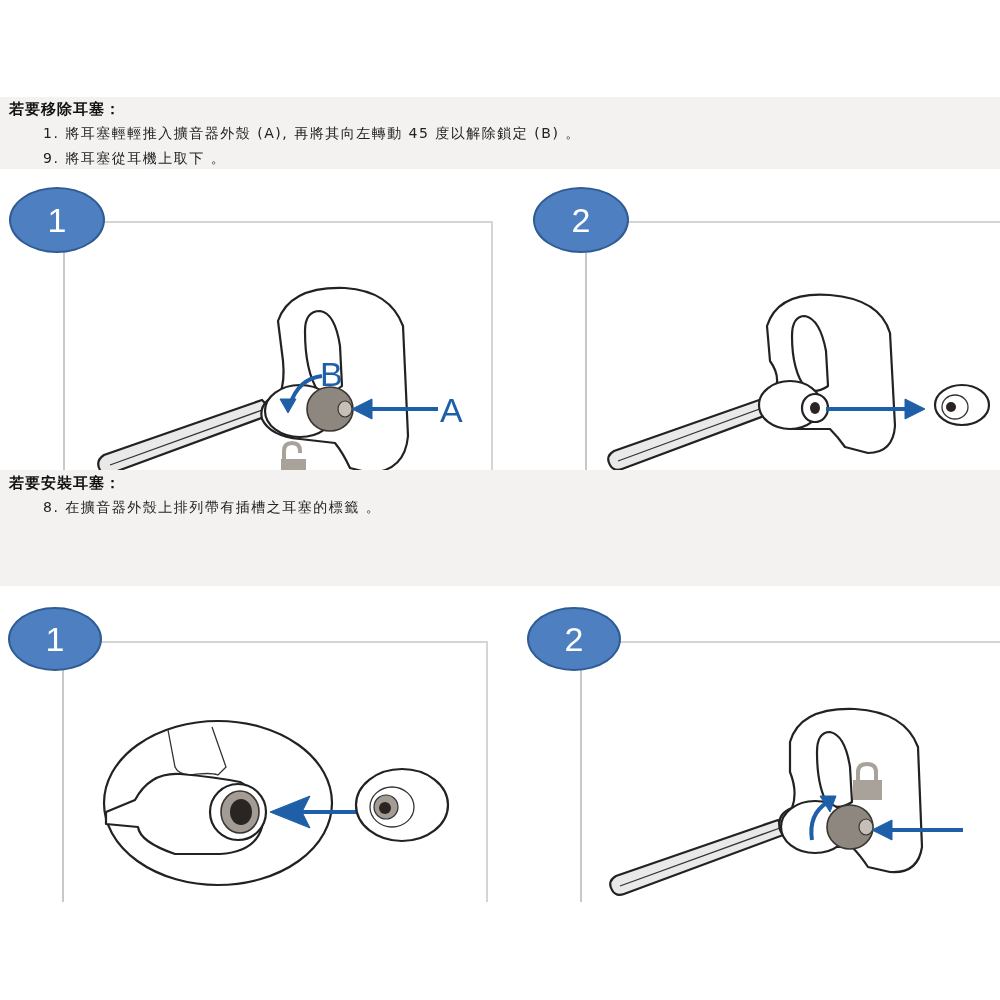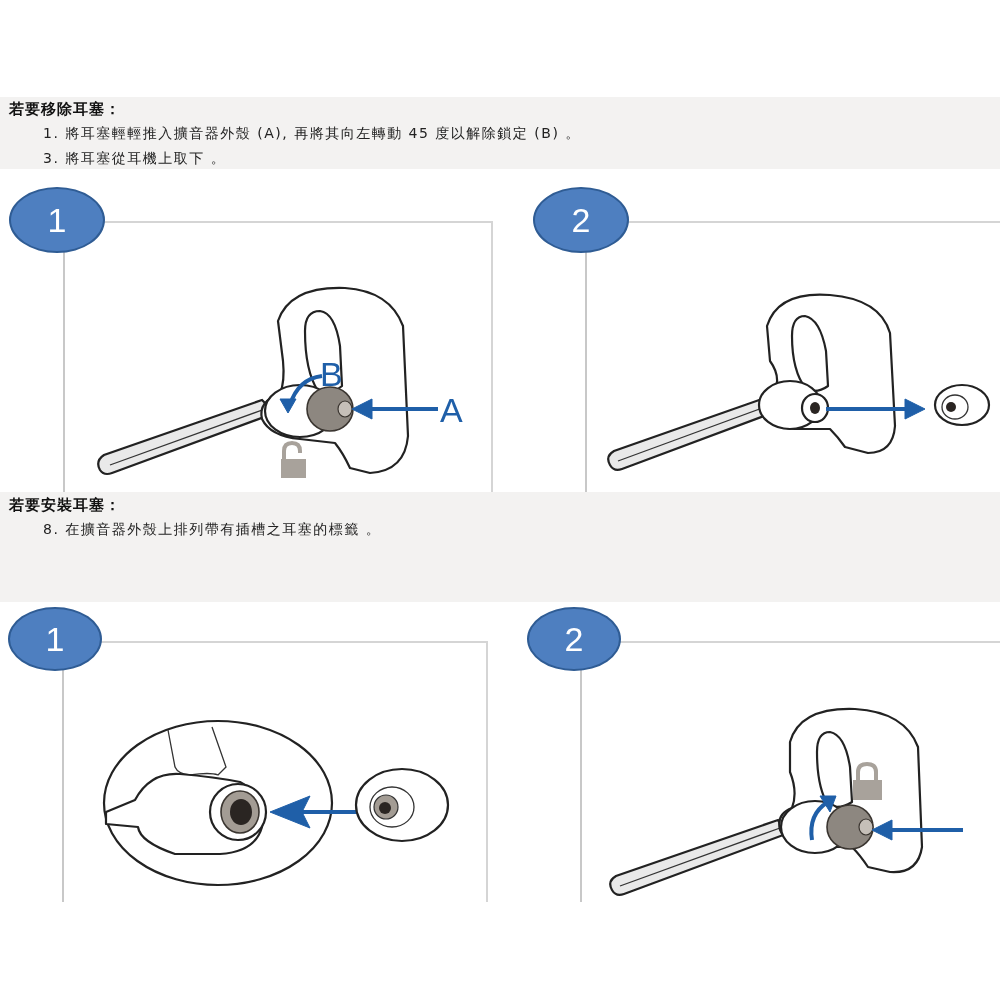--- a/index.html
+++ b/index.html
@@ -3,21 +3,21 @@
 <meta charset="utf-8">
 <style>
   * { box-sizing: border-box; margin: 0; padding: 0; }
   html, body { width: 1000px; height: 1000px; background: #ffffff; overflow: hidden; }
   body { position: relative; font-family: "DejaVu Sans", "Liberation Sans", sans-serif; color: #222; }
 
   .text-block {
     position: absolute; left: 0; width: 1000px; background: #f3f2f1;
   }
   .text-block.remove { top: 97px; height: 72px; }
-  .text-block.install { top: 492px; height: 116px; }
+  .text-block.install { top: 470px; height: 116px; }
 
   .block-title {
     position: absolute; left: 9px; font-size: 15px; font-weight: bold; color: #111;
     letter-spacing: 1px;
   }
   .block-step {
     position: absolute; left: 43px; font-size: 14px; color: #222; letter-spacing: 1.5px;
     white-space: nowrap;
   }
 
@@ -47,21 +47,21 @@
   .blue-line { fill: none; stroke: #1f5fa8; stroke-width: 4; }
   .lockc { fill: #a8a29b; }
   .lbl { fill: #1f5fa8; font-size: 34px; font-family: "Liberation Sans", sans-serif; }
 </style>
 </head>
 <body>
 
 <section class="text-block remove">
   <div class="block-title" style="top:3px">若要移除耳塞：</div>
   <div class="block-step" style="top:28px">1. 將耳塞輕輕推入擴音器外殼 (A), 再將其向左轉動 45 度以解除鎖定 (B) 。</div>
-  <div class="block-step" style="top:53px">3. 將耳塞從耳機上取下 。</div>
+  <div class="block-step" style="top:53px">9. 將耳塞從耳機上取下 。</div>
 </section>
 
 <section class="panel-row r1">
 
   <div class="frame" style="left:63px; top:40px; width:430px; height:273px;"></div>
   <div class="step-badge" style="left:9px; top:6px;">1</div>
   <svg class="illus" style="left:0; top:0;" width="500" height="313">
     <g transform="translate(0,0)">
 
       <path class="boom" d="M100,289 Q95,280 104,274 L262,219 L275,232 L112,292 Q104,295 100,289 Z"></path>

